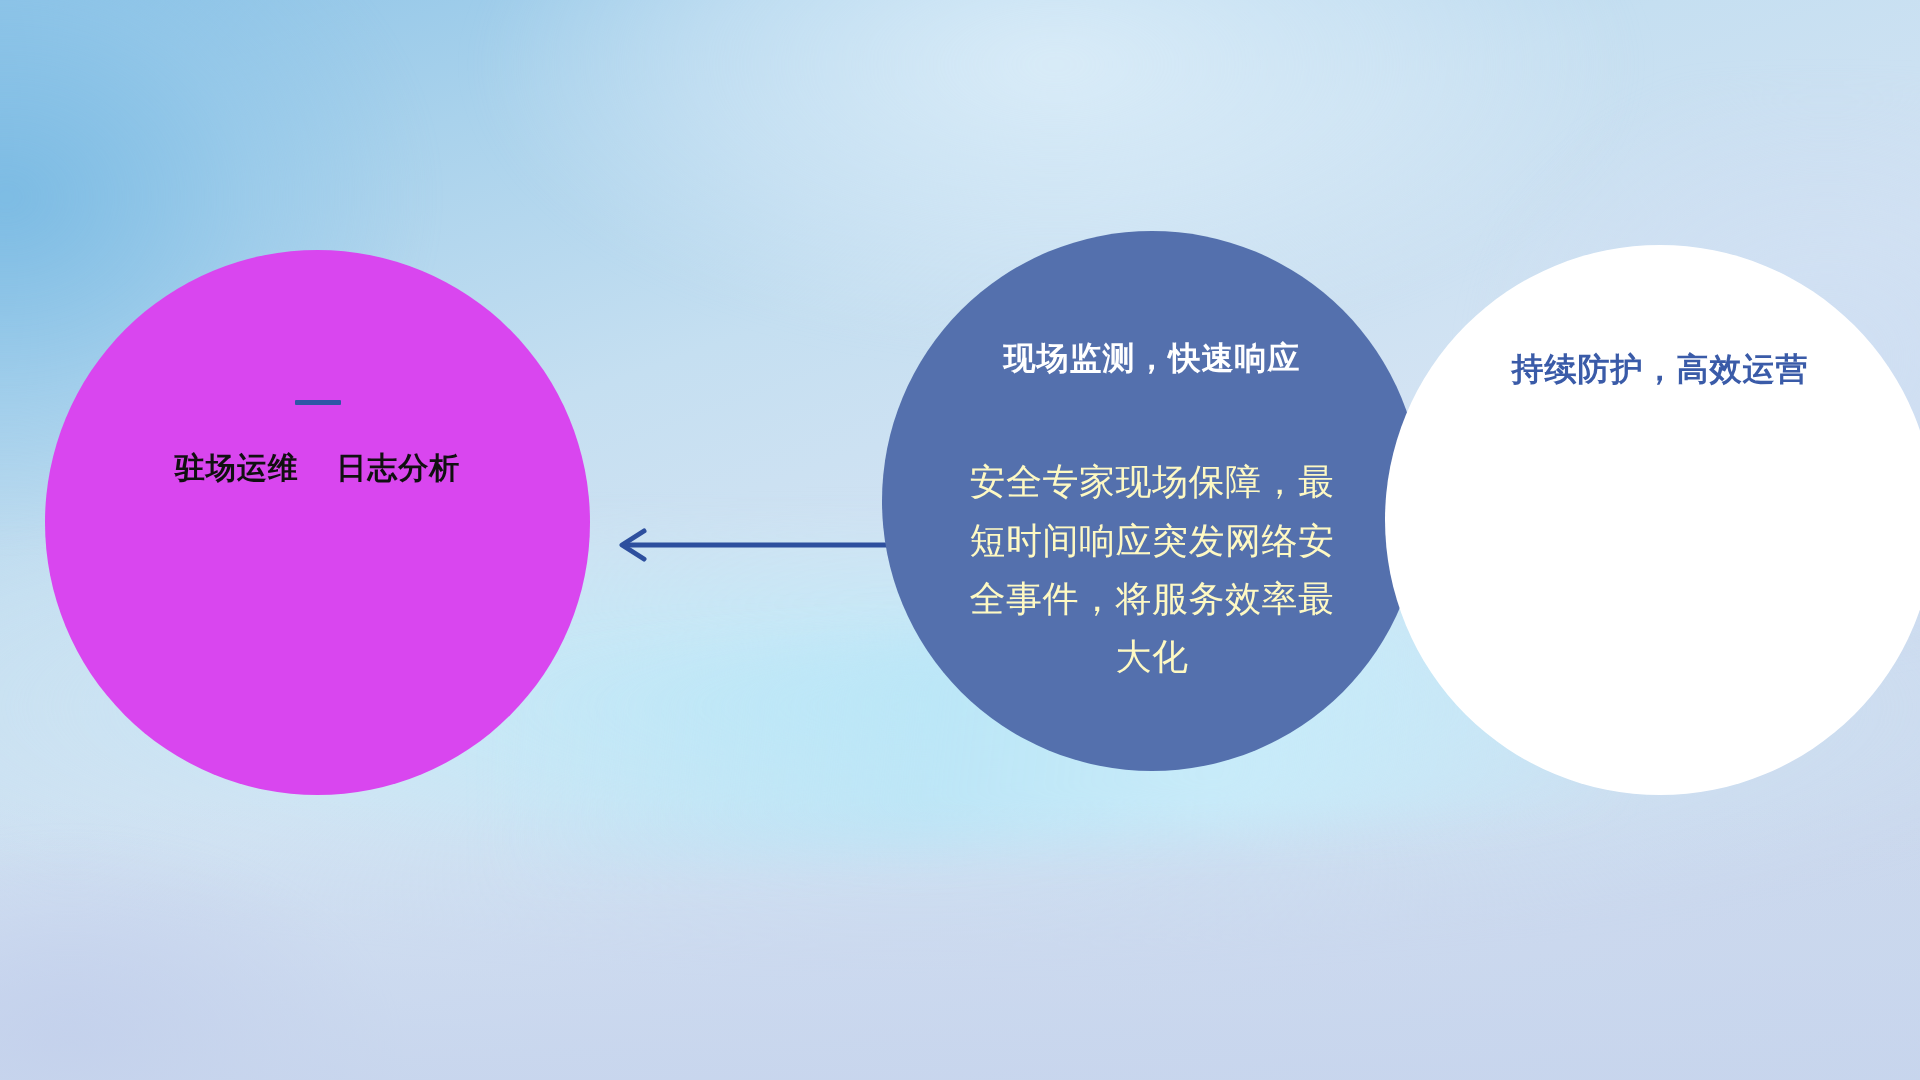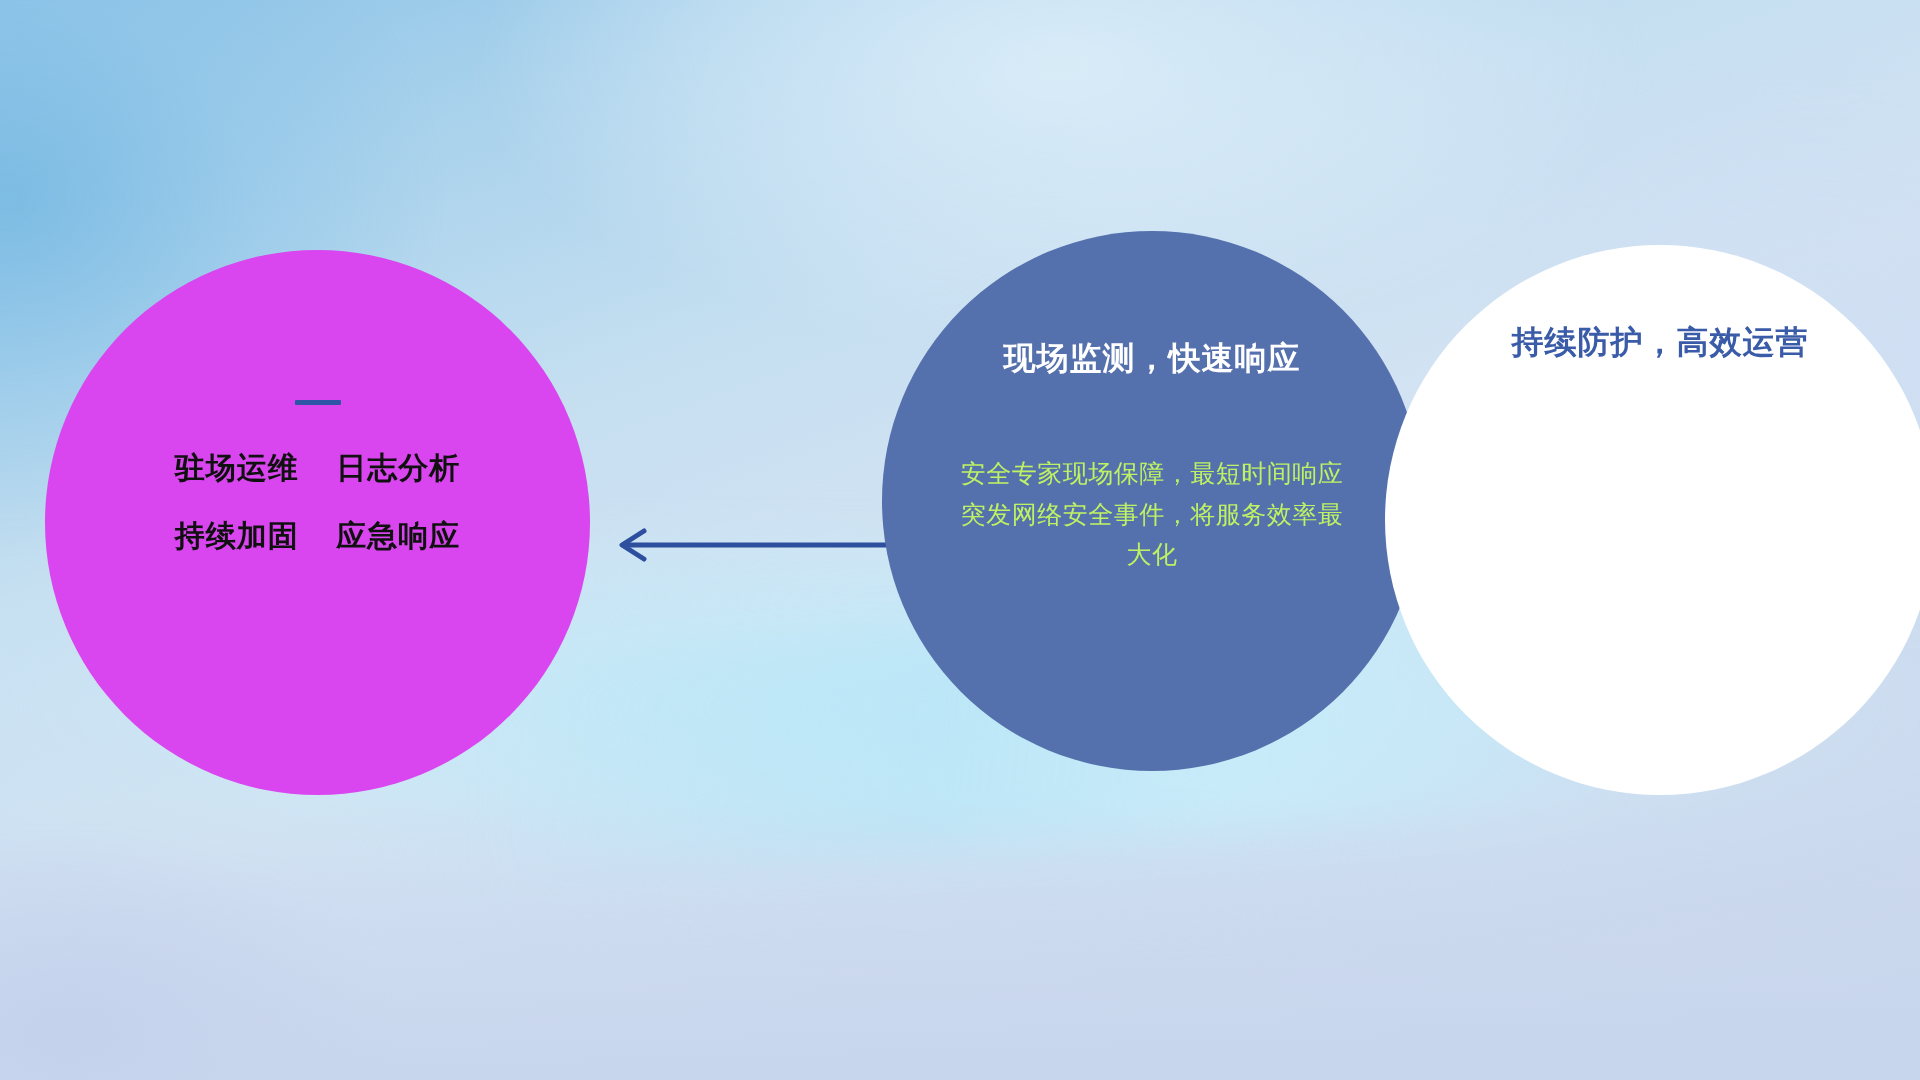--- a/index.html
+++ b/index.html
@@ -175,39 +175,39 @@
   .mid-title {
     font-size: 32px;
     font-weight: bold;
     color: #ffffff;
     letter-spacing: 1px;
     line-height: 1.2;
     margin-bottom: 76px;
     white-space: nowrap;
   }
   .mid-body {
-    font-size: 25px;
-    color: #bef264;
+    font-size: 36px;
+    color: #fef9c3;
     line-height: 1.62;
     text-align: center;
     letter-spacing: 0.5px;
   }
 
   
   #circle-right {
     left: 1385px;
     top: 245px;
     width: 550px;
     height: 550px;
     background: #ffffff;
     z-index: 6;
   }
   #circle-right .inner {
     width: 430px;
-    margin-top: 78px;
+    margin-top: 105px;
     text-align: center;
   }
   .right-title {
     font-size: 32px;
     font-weight: bold;
     color: #3a5ba8;
     letter-spacing: 1px;
     line-height: 1.2;
     margin-bottom: 74px;
     white-space: nowrap;
@@ -246,21 +246,20 @@
 
   <svg id="arrow" viewBox="0 0 300 50">
     <line x1="296" y1="25" x2="26" y2="25" stroke="#2d4f9e" stroke-width="5"></line>
     <polyline points="44,11 22,25 44,39" fill="none" stroke="#2d4f9e" stroke-width="5" stroke-linecap="round" stroke-linejoin="round"></polyline>
   </svg>
 
   <div class="circle" id="circle-left">
     <div class="inner">
       <div class="dash"></div>
       <div class="left-line">驻场运维    日志分析</div>
-      <div class="left-line">持续加固    应急响应</div>
     </div>
   </div>
 
   <div class="circle" id="circle-mid">
     <div class="inner">
       <div class="mid-title">现场监测，快速响应</div>
       <div class="mid-body">安全专家现场保障，最短时间响应突发网络安全事件，将服务效率最大化</div>
     </div>
   </div>
 

